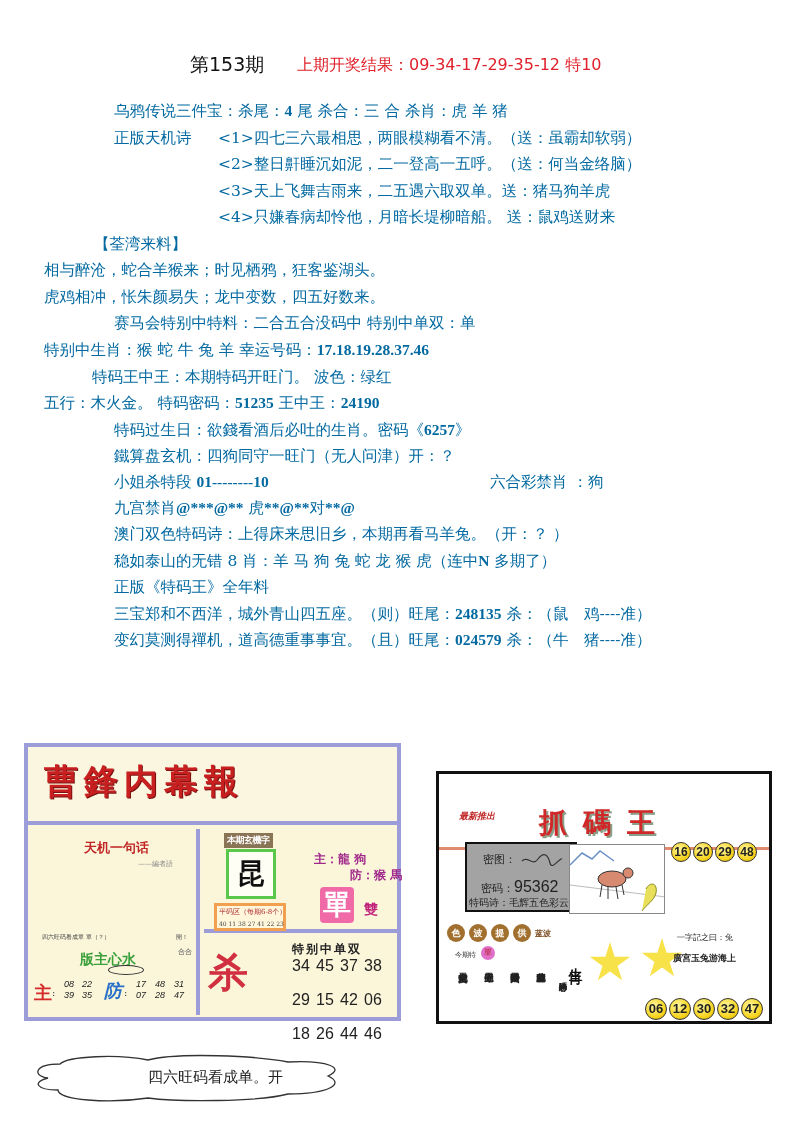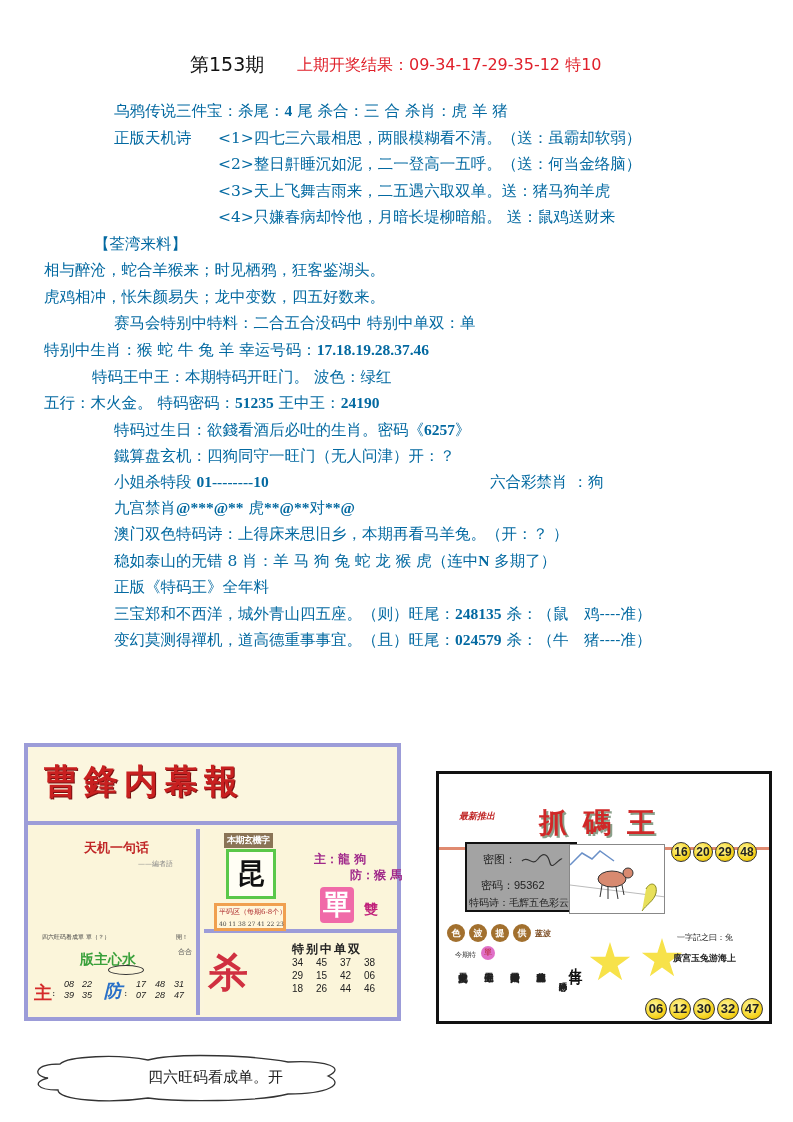--- a/index.html
+++ b/index.html
@@ -39,31 +39,31 @@
   .pinma-box { position: absolute; left: 10px; top: 74px; width: 72px; height: 28px; border: 3px solid #f0a050; background: #fff6dc; }
   .pinma-label { position: absolute; left: 2px; top: 1px; font-size: 7px; color: #b03030; white-space: nowrap; }
   .pinma-nums { position: absolute; left: 2px; top: 14px; font-size: 6px; color: #444; white-space: nowrap; }
   .zf-line { position: absolute; left: 110px; font-size: 12px; color: #a0288a; font-weight: bold; white-space: nowrap; }
   .dan-big { position: absolute; left: 116px; top: 58px; width: 34px; height: 36px; background: #f06aa8; color: #fff; font-size: 28px; text-align: center; line-height: 36px; font-weight: bold; border-radius: 4px; }
   .shuang-small { position: absolute; left: 160px; top: 72px; font-size: 14px; color: #c0207a; font-weight: bold; }
 
   .pl-sub-right-bot { position: absolute; left: 176px; top: 190px; width: 193px; height: 78px; background: #fbf5da; }
   .sha-big { position: absolute; left: 4px; top: 10px; font-size: 40px; color: #d03040; font-weight: bold; line-height: 50px; }
   .sha-title { position: absolute; left: 88px; top: 4px; font-size: 12px; color: #222; font-weight: bold; letter-spacing: 2px; }
-  .sha-grid { position: absolute; left: 88px; top: 20px; display: grid; grid-template-columns: repeat(4, 24px); row-gap: 2px; font-family: "Liberation Sans", sans-serif; font-size: 10px; color: #222; }
+  .sha-grid { position: absolute; left: 88px; top: 20px; display: grid; grid-template-columns: repeat(4, 24px); row-gap: 16px; font-family: "Liberation Sans", sans-serif; font-size: 16px; color: #222; }
 
   
   .panel-right { position: absolute; left: 436px; top: 771px; width: 336px; height: 253px; background: #fff; border: 3px solid #111; }
   .pr-header { position: absolute; left: 0; top: 16px; width: 330px; height: 60px; border-bottom: 3px solid #e08a70; }
   .pr-new { position: absolute; left: 20px; top: 20px; font-size: 9px; color: #c02626; font-style: italic; font-weight: bold; }
   .pr-title { position: absolute; left: 100px; top: 14px; font-size: 28px; color: #d02828; font-weight: bold; letter-spacing: 16px; text-shadow: 2px 2px 0 #8aa08a; }
   .pr-mitu-box { position: absolute; left: 14px; top: 68px; width: 112px; height: 70px; border: 2px solid #111; background: #a3a3a3; margin-left: 12px; }
   .pr-mitu-label { position: absolute; left: 16px; top: 8px; font-size: 11px; color: #222; }
   .pr-mima { position: absolute; left: 14px; top: 34px; font-size: 11px; color: #222; white-space: nowrap; }
-  .pr-mima b { font-family: "Liberation Sans", sans-serif; font-weight: normal; font-size: 11px; }
+  .pr-mima b { font-family: "Liberation Sans", sans-serif; font-weight: normal; font-size: 16px; }
   .pr-poem { position: absolute; left: 2px; top: 52px; font-size: 10px; color: #222; white-space: nowrap; }
   .pr-scene { position: absolute; left: 130px; top: 70px; width: 96px; height: 70px; border: 1px solid #888; background: #fff; overflow: hidden; }
   .balls { position: absolute; display: flex; gap: 2px; }
   .ball { width: 20px; height: 20px; border-radius: 50%; background: radial-gradient(circle at 40% 35%, #fff7a0, #f5d21a 65%, #d8a400); border: 1.5px solid #333; font-family: "Liberation Sans", sans-serif; font-size: 12px; font-weight: bold; color: #222; text-align: center; line-height: 18px; }
   .ball.big { width: 22px; height: 22px; line-height: 20px; font-size: 13px; }
   .pr-wuxing-box { position: absolute; left: 228px; top: 92px; width: 98px; height: 62px; border: 2px solid #111; background: #fff; }
   .pr-wx1 { position: absolute; left: 6px; top: 8px; font-size: 11px; color: #b8a040; white-space: nowrap; }
   .pr-wx1 span { color: #c82828; }
   .pr-wx2 { position: absolute; left: 6px; top: 32px; font-size: 12px; color: #c8a040; white-space: nowrap; letter-spacing: 2px; }
   .pr-wx2 span { color: #b03080; font-family: "Liberation Sans", sans-serif; }

